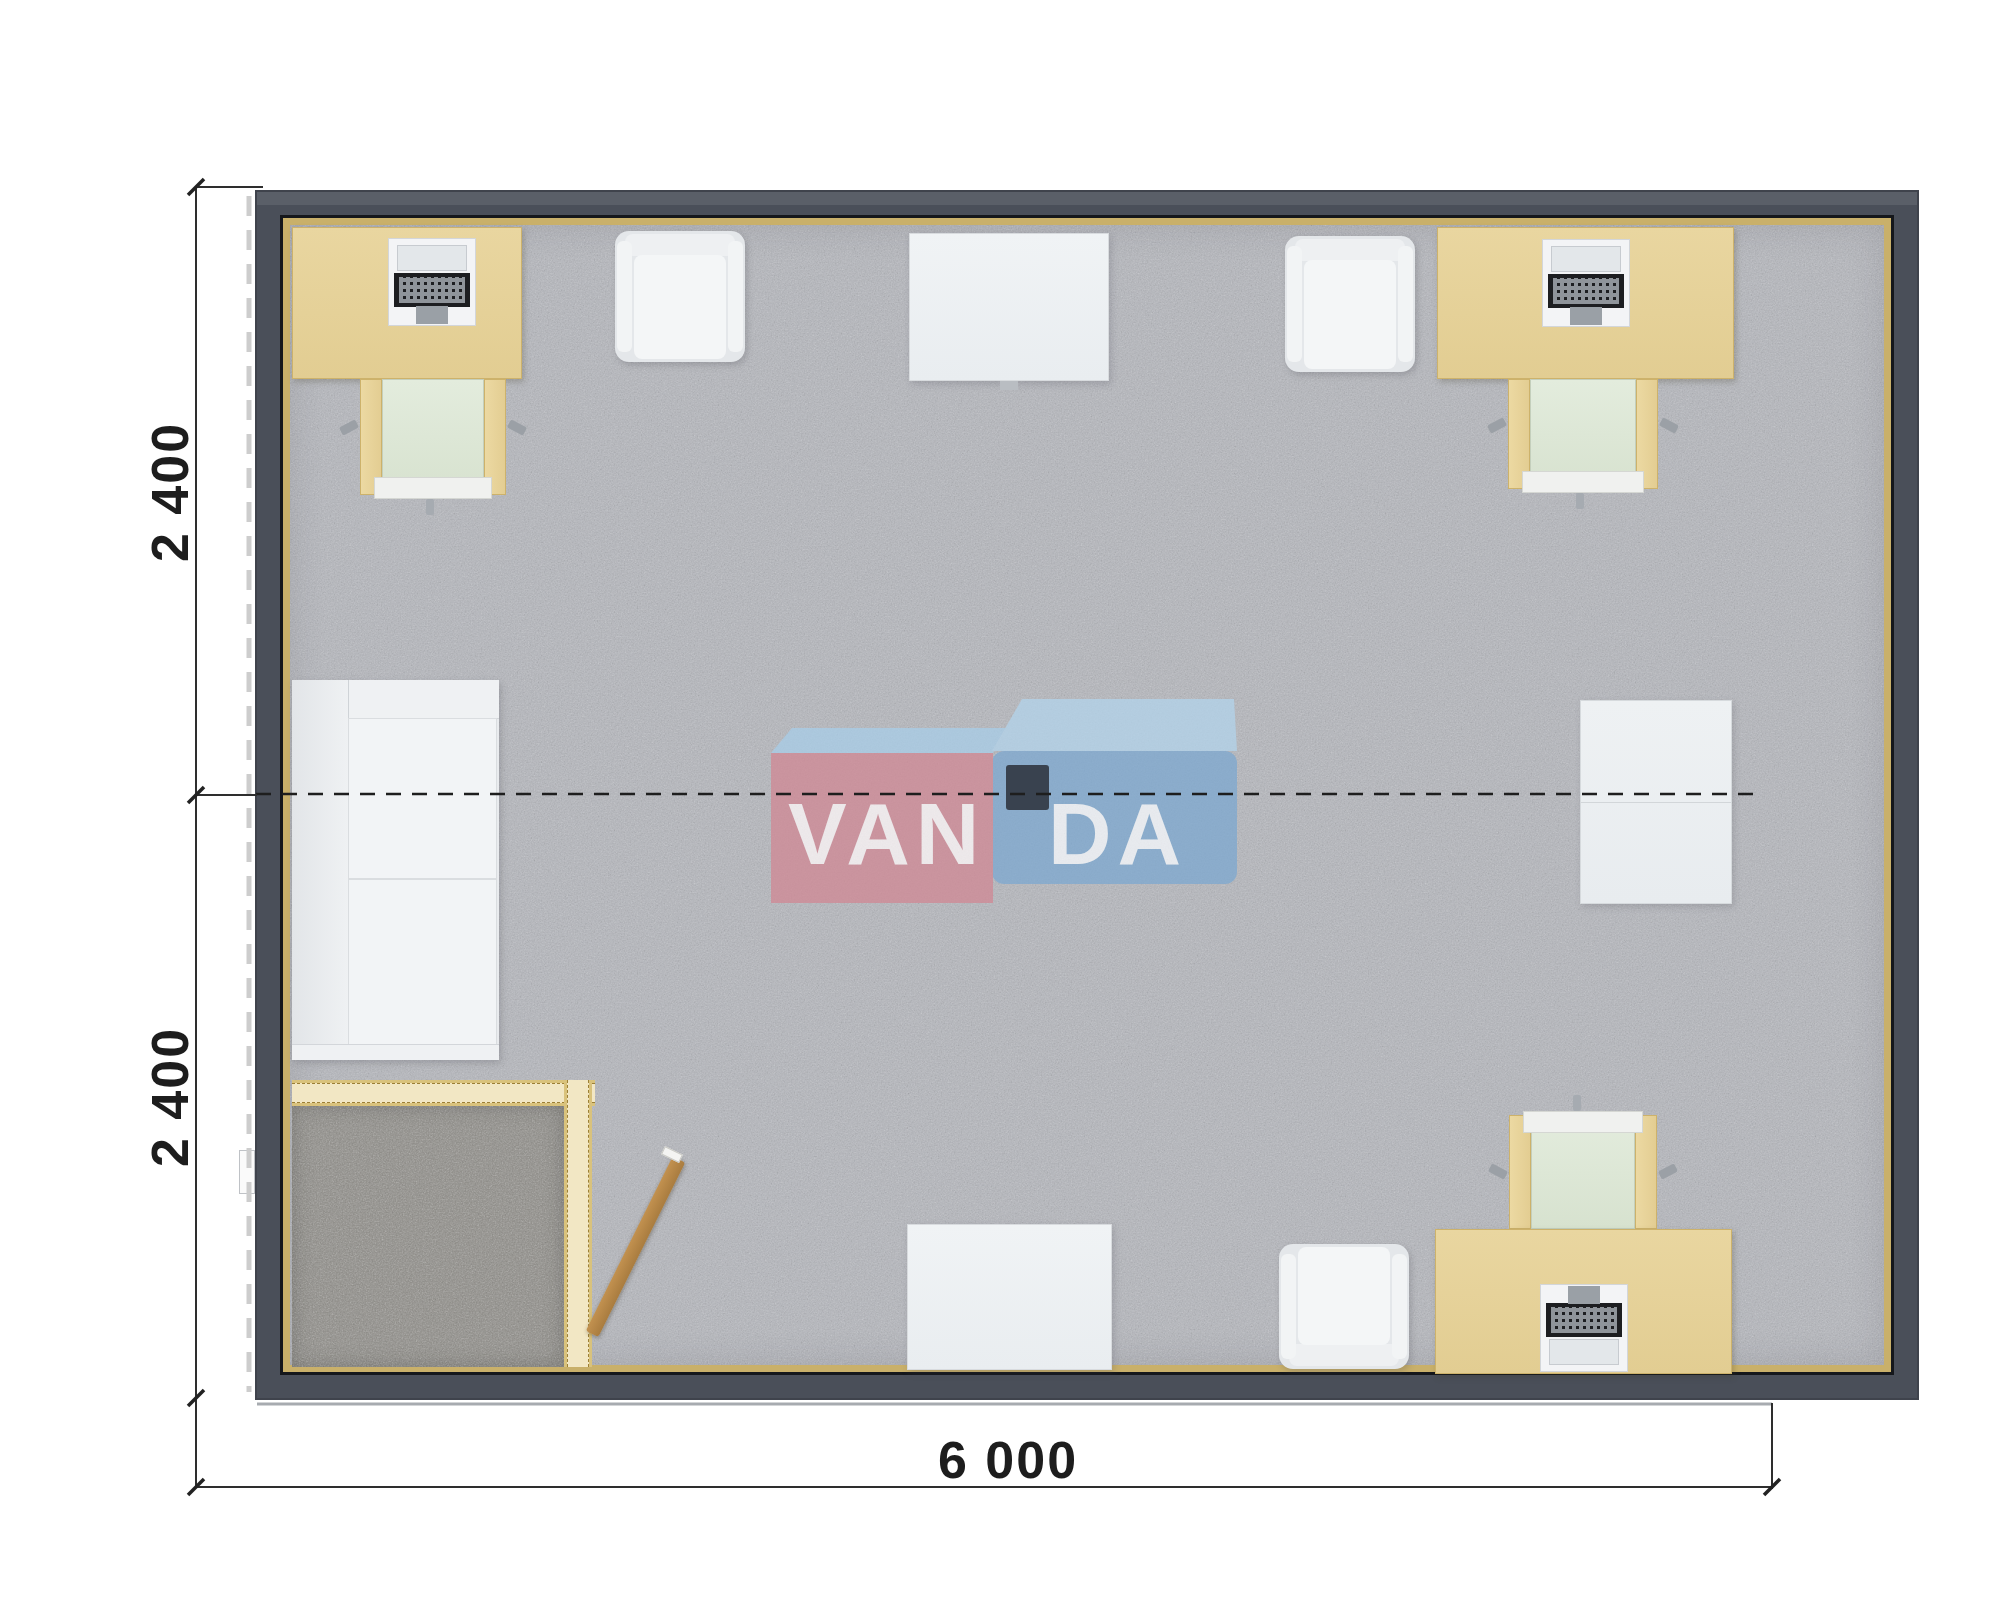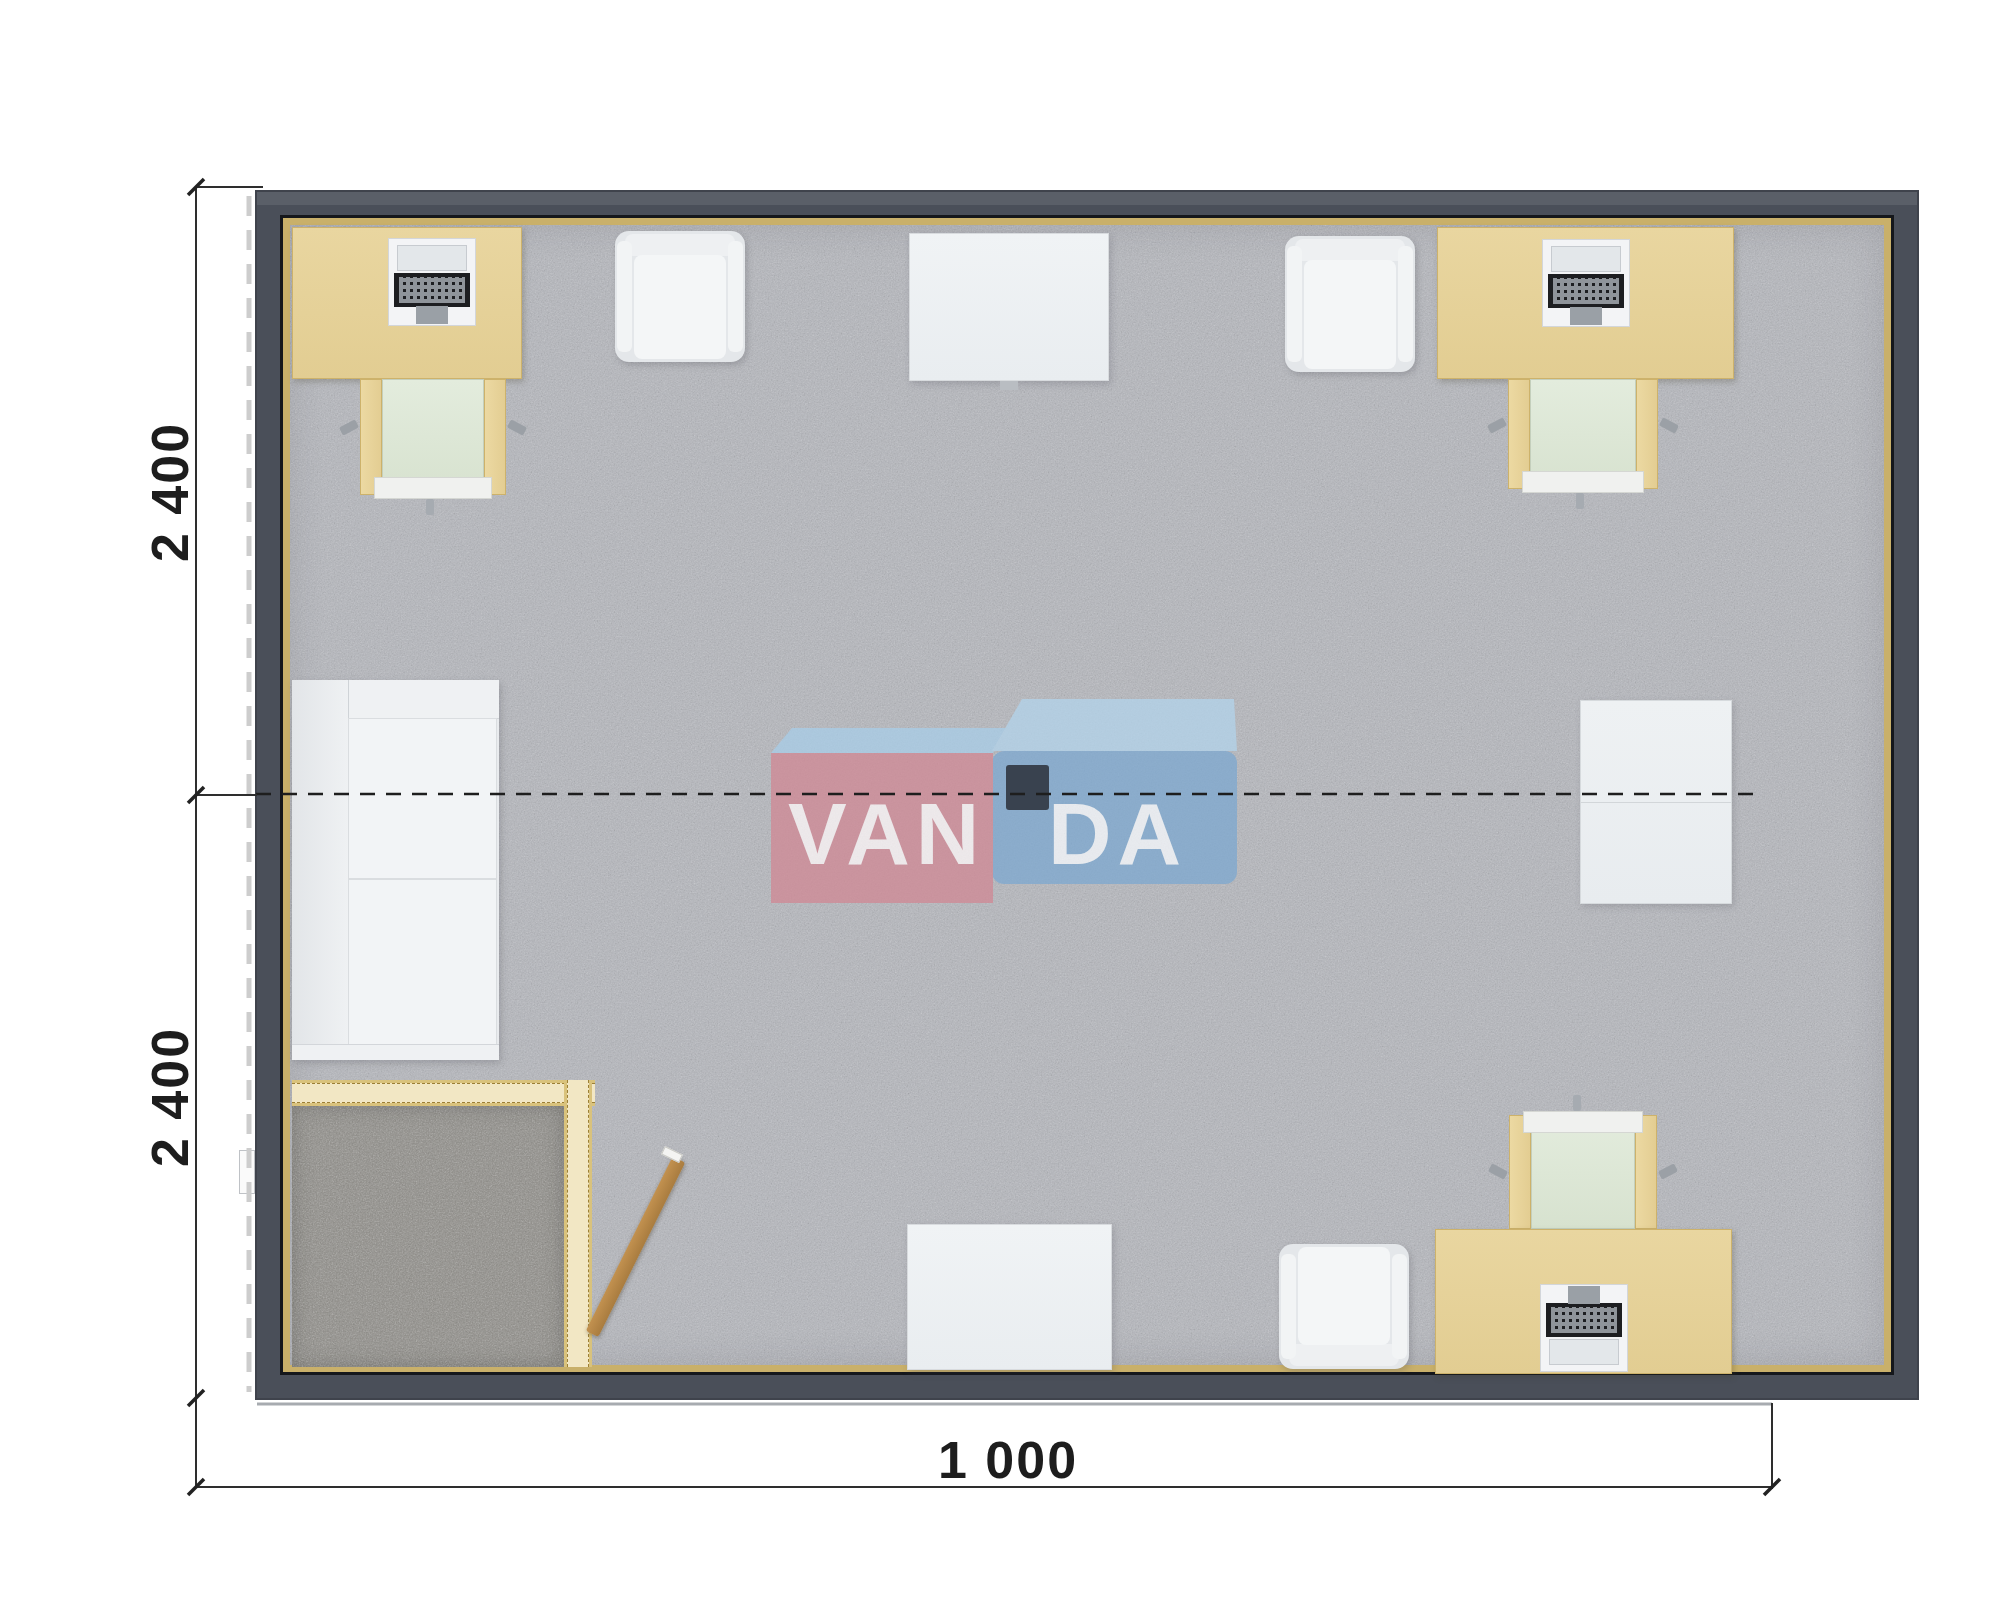--- a/index.html
+++ b/index.html
@@ -251,15 +251,15 @@
       <line x1="188" y1="195" x2="204" y2="179"></line>
       <line x1="188" y1="803" x2="204" y2="787"></line>
       <line x1="188" y1="1406" x2="204" y2="1390"></line>
       <line x1="188" y1="1495" x2="204" y2="1479"></line>
       <line x1="1764" y1="1495" x2="1780" y2="1479"></line>
     </g>
   </svg>
 
   <div class="dim-label rot" style="left:170px;top:492px;">2 400</div>
   <div class="dim-label rot" style="left:170px;top:1097px;">2 400</div>
-  <div class="dim-label" style="left:1008px;top:1460px;">1 000</div>
+  <div class="dim-label" style="left:1008px;top:1460px;">6 000</div>
 
 </div>
 
 </body></html>

